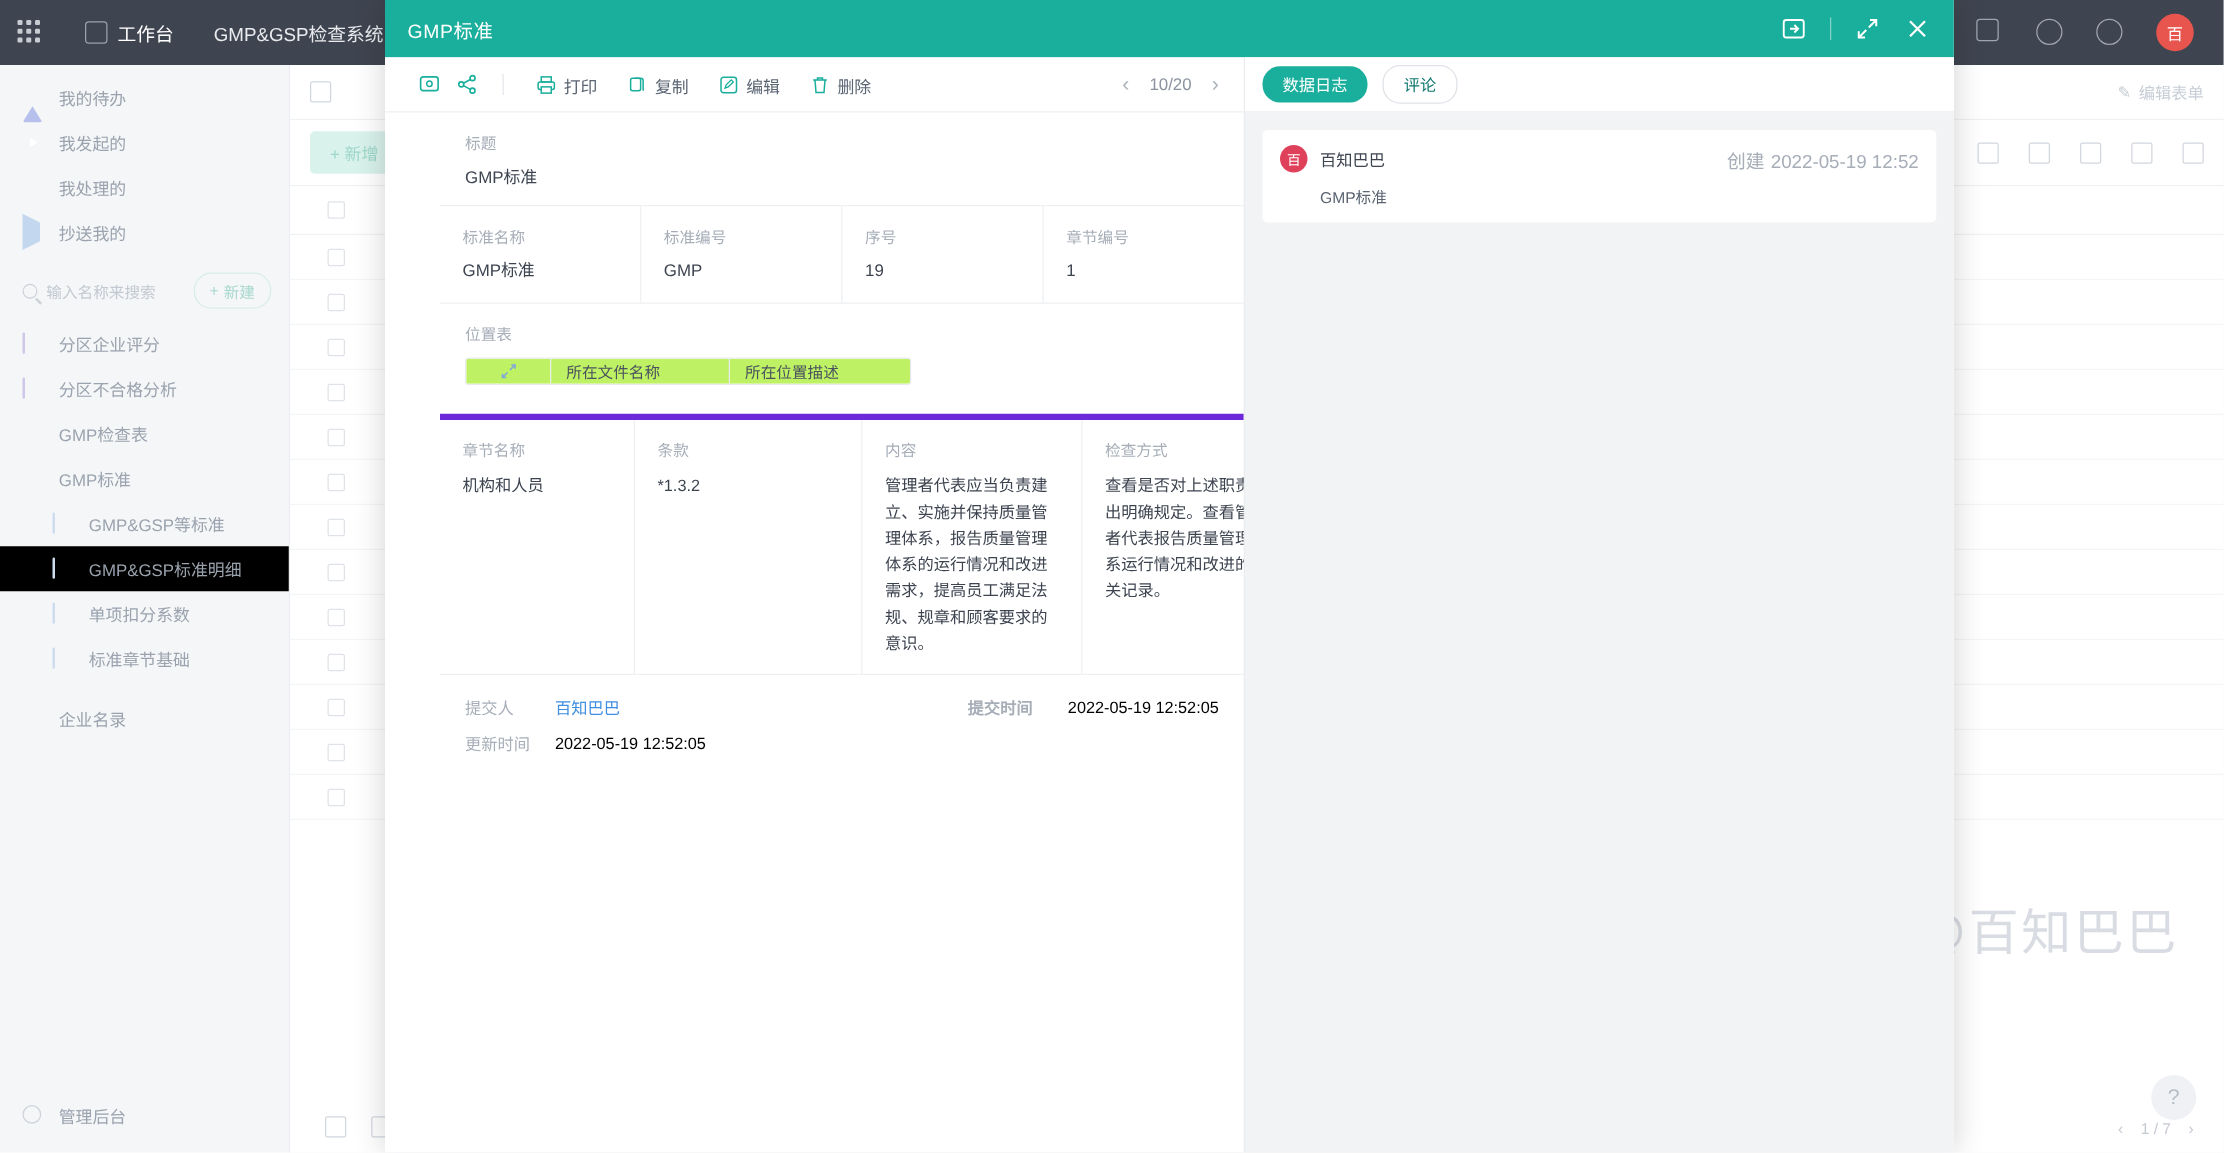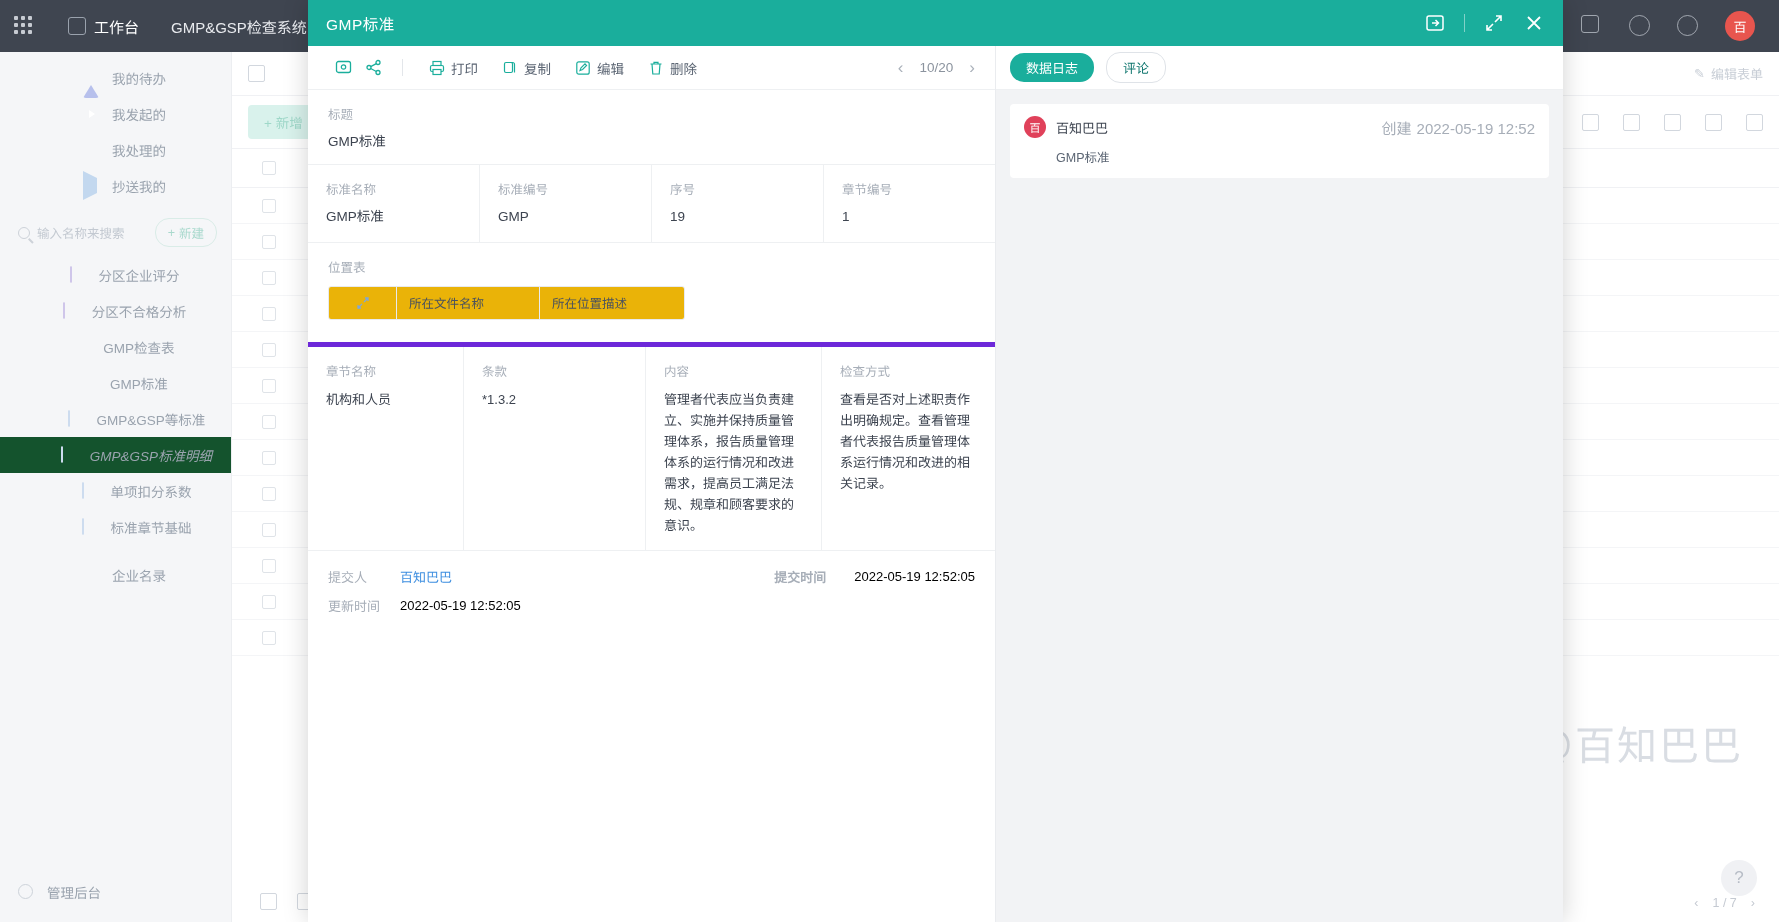--- a/index.html
+++ b/index.html
@@ -34,21 +34,21 @@
   .top-right { margin-left: auto; display: flex; align-items: center; gap: 26px; padding-right: 10px;}
   .tr-icon { width: 22px; height: 22px; opacity: .75; }
   .circ { width: 21px; height: 21px; border: 1.8px solid #c2c7cf; border-radius: 50%; display:block;}
   .avatar-top { width: 30px; height: 30px; border-radius: 50%; background: #e8554e;
      color: #fff; font-size: 13px; display:flex; align-items:center; justify-content:center; }
 
   
   .sidebar { position: absolute; top: 52px; left: 0; width: 232px; height: 870px;
     background: #f5f6f8; border-right: 1px solid #eceef1; padding-top: 8px; }
   .side-item { display: flex; align-items: center; gap: 12px; height: 36px;
-    padding: 0 0 0 18px; font-size: 13.5px; color: #9aa3ae; justify-content: center; }
+    padding: 0 0 0 18px; font-size: 13.5px; color: #9aa3ae; }
   .side-item .lbl { white-space: nowrap; }
   .ico { width: 17px; height: 17px; flex: none; position: relative; }
   .ico-bell { width: 0; height: 0; border-left: 8px solid transparent; border-right: 8px solid transparent;
     border-bottom: 13px solid #b7c0ec; border-radius: 3px; margin-top:2px;}
   .ico-play { width: 16px; height: 16px; border-radius: 50%; background: #bfe6dd; position: relative; }
   .ico-play::after { content: ""; position: absolute; left: 6px; top: 4px; width: 0; height: 0;
     border-top: 4px solid transparent; border-bottom: 4px solid transparent; border-left: 6px solid #fff; }
   .ico-sq { width: 16px; height: 16px; border-radius: 3px; background: #fadfae; }
   .ico-send { width: 0; height: 0; border-left: 14px solid #c3d8ef; border-top: 7px solid transparent;
     border-bottom: 7px solid transparent; }
@@ -57,21 +57,21 @@
   .ico-doc { width: 13px; height: 15px; border: 1.5px solid #cddcef; border-radius: 2px;}
 
   .side-search { display: flex; align-items: center; gap: 10px; margin: 14px 14px 10px 18px; }
   .side-search .sbox { display:flex; align-items:center; gap:7px; flex:1; font-size: 12.5px; color:#c3c9d1;}
   .mag { width: 12px; height: 12px; border: 1.6px solid #cdd2d9; border-radius: 50%; position: relative; }
   .mag::after { content:""; position:absolute; right:-5px; bottom:-4px; width: 6px; height: 1.6px;
     background: #cdd2d9; transform: rotate(45deg); }
   .new-btn { border: 1px solid #d9ece7; border-radius: 14px; color: #a9d9cd; font-size: 12.5px;
     padding: 4px 12px; display:flex; align-items:center; gap:4px;}
   .side-sub { padding-left: 42px; }
-  .side-item.sel { background: #14532d; font-style: italic; }
+  .side-item.sel { background: #000000; }
   .collapse-tab { position: absolute; left: 238px; top: 66px; width: 16px; height: 16px; color: #c6ccd4;
      font-size: 14px; }
 
   
   .content { position: absolute; top: 52px; left: 232px; right: 0; bottom: 0; background: #ffffff; }
   .content-head { height: 44px; display: flex; align-items: center; gap: 10px;
     padding: 0 16px; color: #b9c0c9; font-size: 13.5px; border-bottom: 1px solid #f0f1f4; }
   .edit-field { margin-left: auto; display:flex; align-items:center; gap:6px; color:#c8ced6; font-size:13px;}
   .toolbar2 { height: 52px; display: flex; align-items: center; padding: 0 16px; gap: 14px; }
   .add-btn { background: #d9f2ec; color: #9fd8c9; border-radius: 4px; font-size: 13.5px;
@@ -109,34 +109,34 @@
   .side-pane { flex: 1; background: #f2f3f5; display: flex; flex-direction: column; }
 
   .dp-toolbar { height: 44px; display: flex; align-items: center; gap: 0; padding: 0 20px;
     border-bottom: 1px solid #eef0f2; flex: none; }
   .tb-icon-btn { width: 30px; height: 30px; display: flex; align-items: center; justify-content: center;
     cursor: pointer; }
   .tb-sep { width: 1px; height: 17px; background: #e3e6ea; margin: 0 14px; }
   .tb-item { display: flex; align-items: center; gap: 6px; font-size: 13.5px; color: #5b6573;
     padding: 0 12px; cursor: pointer; font-family: Liberation Serif, serif; }
 
-  .dp-scroll { flex: 1; overflow: hidden; }
+  .dp-scroll { flex: 1; overflow: hidden; padding-left: 44px; }
 
   .fld-block { padding: 14px 20px 12px 20px; border-bottom: 1px solid #eef0f2; }
   .fld-label { font-size: 12.5px; color: #a7aeb8; margin-bottom: 9px; }
   .fld-value { font-size: 13.5px; color: #3d4450; line-height: 1.5; }
   .fld-row { display: flex; border-bottom: 1px solid #eef0f2; }
   .fld-cell { flex: 1; padding: 14px 18px 14px 18px; border-right: 1px solid #eef0f2; }
   .fld-cell:last-child { border-right: none; }
 
   .pos-sec { padding: 14px 20px 22px 20px; border-bottom: 5px solid #6d28d9; }
   .pos-title { font-size: 12.5px; color: #a7aeb8; margin-bottom: 10px; }
   .pos-table { border: 1px solid #e8eaee; border-radius: 3px; display: inline-flex; overflow: hidden;}
-  .pos-th { height: 32px; display: flex; align-items: center; justify-content: center;
-     background: #eab308; border-right: 1px solid #e8eaee; font-size: 12.5px; color: #4a525e; }
+  .pos-th { height: 20px; display: flex; align-items: center; justify-content: center;
+     background: #bef264; border-right: 1px solid #e8eaee; font-size: 12.5px; color: #4a525e; }
   .pos-th:last-child { border-right: none; }
   .pos-th.exp { width: 68px; }
   .pos-th.c1 { width: 143px; justify-content: flex-start; padding-left: 12px; }
   .pos-th.c2 { width: 144px; justify-content: flex-start; padding-left: 12px; }
 
   .detail-row { display: flex; border-bottom: 1px solid #eef0f2; min-height: 168px; }
   .detail-cell { padding: 14px 18px; border-right: 1px solid #eef0f2; }
   .detail-cell:last-child { border-right: none; }
   .dc-1 { width: 156px; flex: none; }
   .dc-2 { width: 182px; flex: none; }

